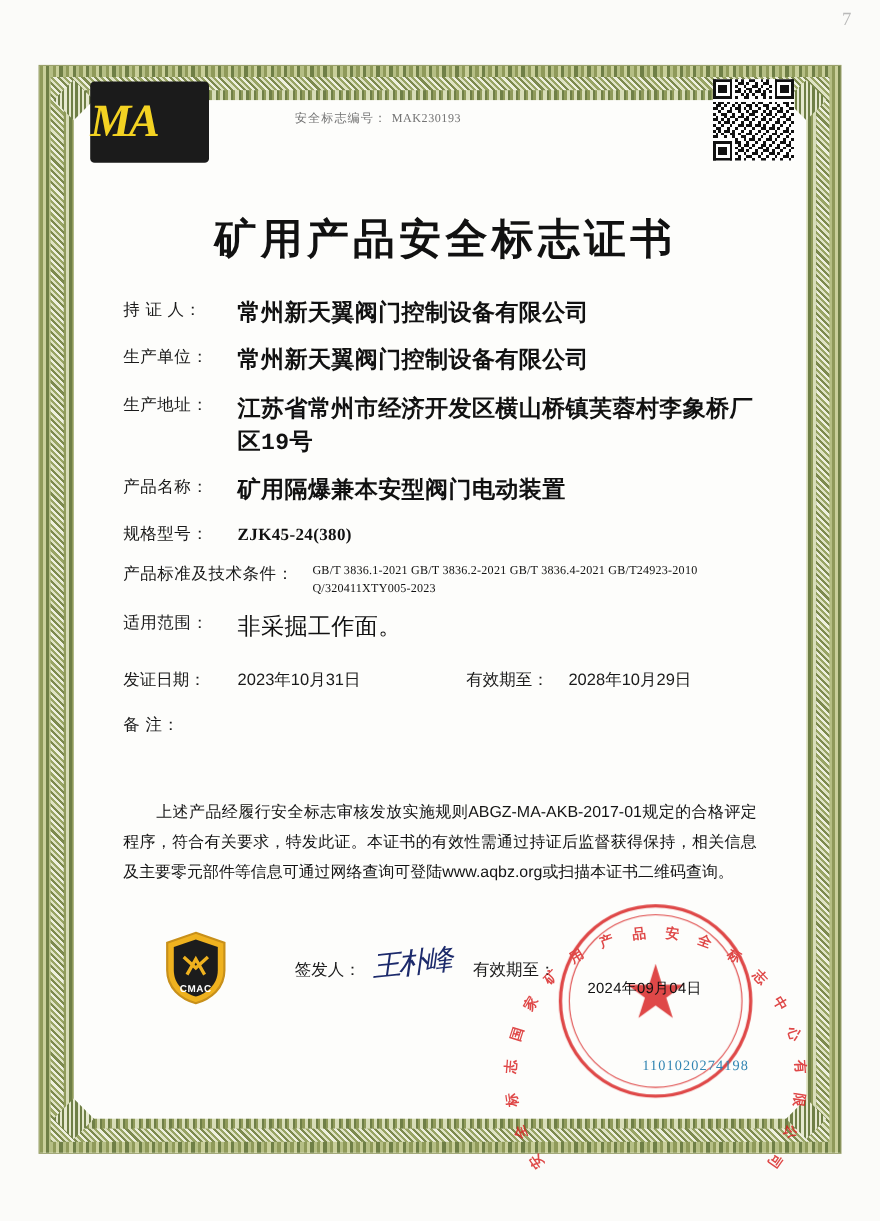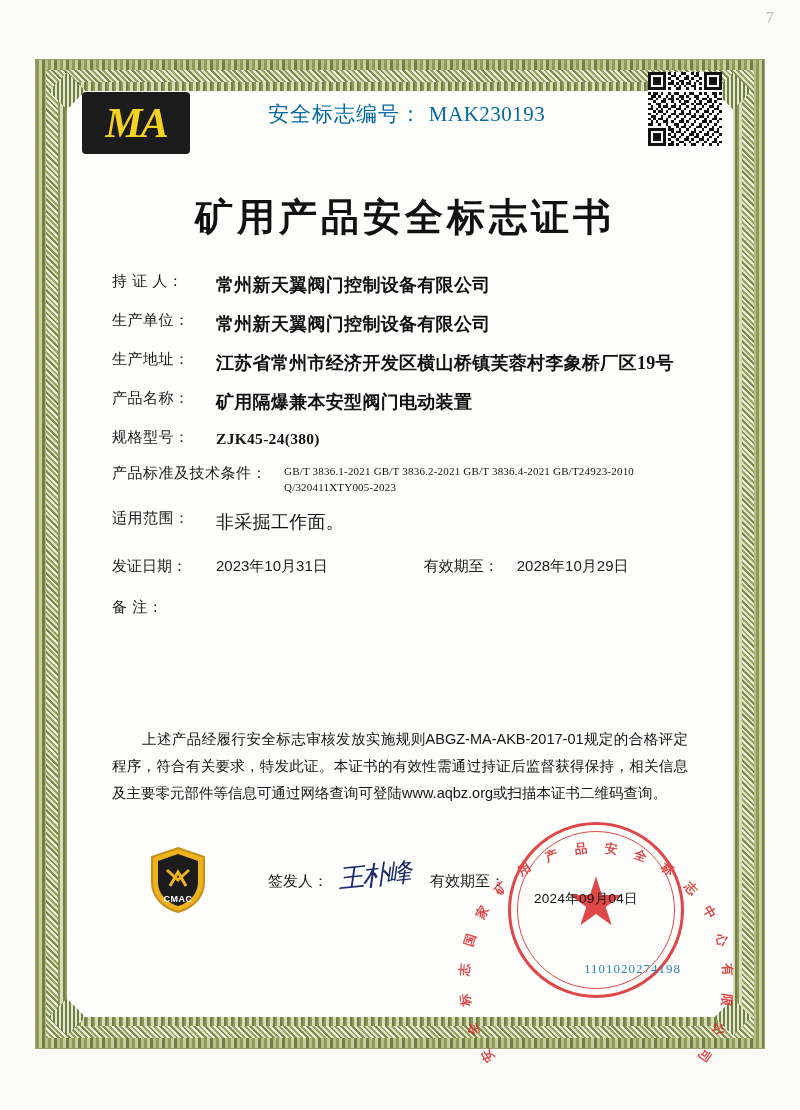--- a/index.html
+++ b/index.html
@@ -97,45 +97,44 @@
   
   .content {
     position: absolute;
     inset: 0;
     padding: 0;
   }
 
   .ma-logo {
     position: absolute;
     left: 82px;
-    top: 92px;
+    top: 74px;
     width: 108px;
-    height: 62px;
+    height: 74px;
     background: #1b1b1b;
     border-radius: 4px;
     display: flex;
     align-items: center;
-    justify-content: center;
   }
   .ma-logo .ma-text {
     font-family: "Liberation Serif", serif;
     font-weight: bold;
     font-size: 42px;
     font-style: italic;
     color: #f3d222;
     letter-spacing: -2px;
     line-height: 1;
   }
 
   .cert-no {
     position: absolute;
     left: 268px;
     top: 100px;
-    font-size: 21px;
-    color: #0369a1;
+    font-size: 11px;
+    color: #737373;
     font-family: "Liberation Sans", sans-serif;
     letter-spacing: 1px;
   }
   .cert-no .val {
     font-family: "Liberation Serif", serif;
     letter-spacing: 0.5px;
   }
 
   .qr {
     position: absolute;
@@ -180,22 +179,22 @@
     font-size: 15px;
     letter-spacing: 0.5px;
     color: #1a1a1a;
     white-space: nowrap;
   }
   .row .label.wide {
     width: 172px;
     flex: 0 0 172px;
   }
   .row .value {
-    font-family: Liberation Serif, serif;
-    font-size: 18px;
+    font-family: Liberation Mono, monospace;
+    font-size: 21px;
     color: #111;
     letter-spacing: 0.3px;
     line-height: 1.45;
   }
   .row .value.bold { font-weight: bold; }
   .row .value.mono {
     font-family: "Liberation Serif", serif;
     font-size: 15.5px;
   }
   .row .value.std {

